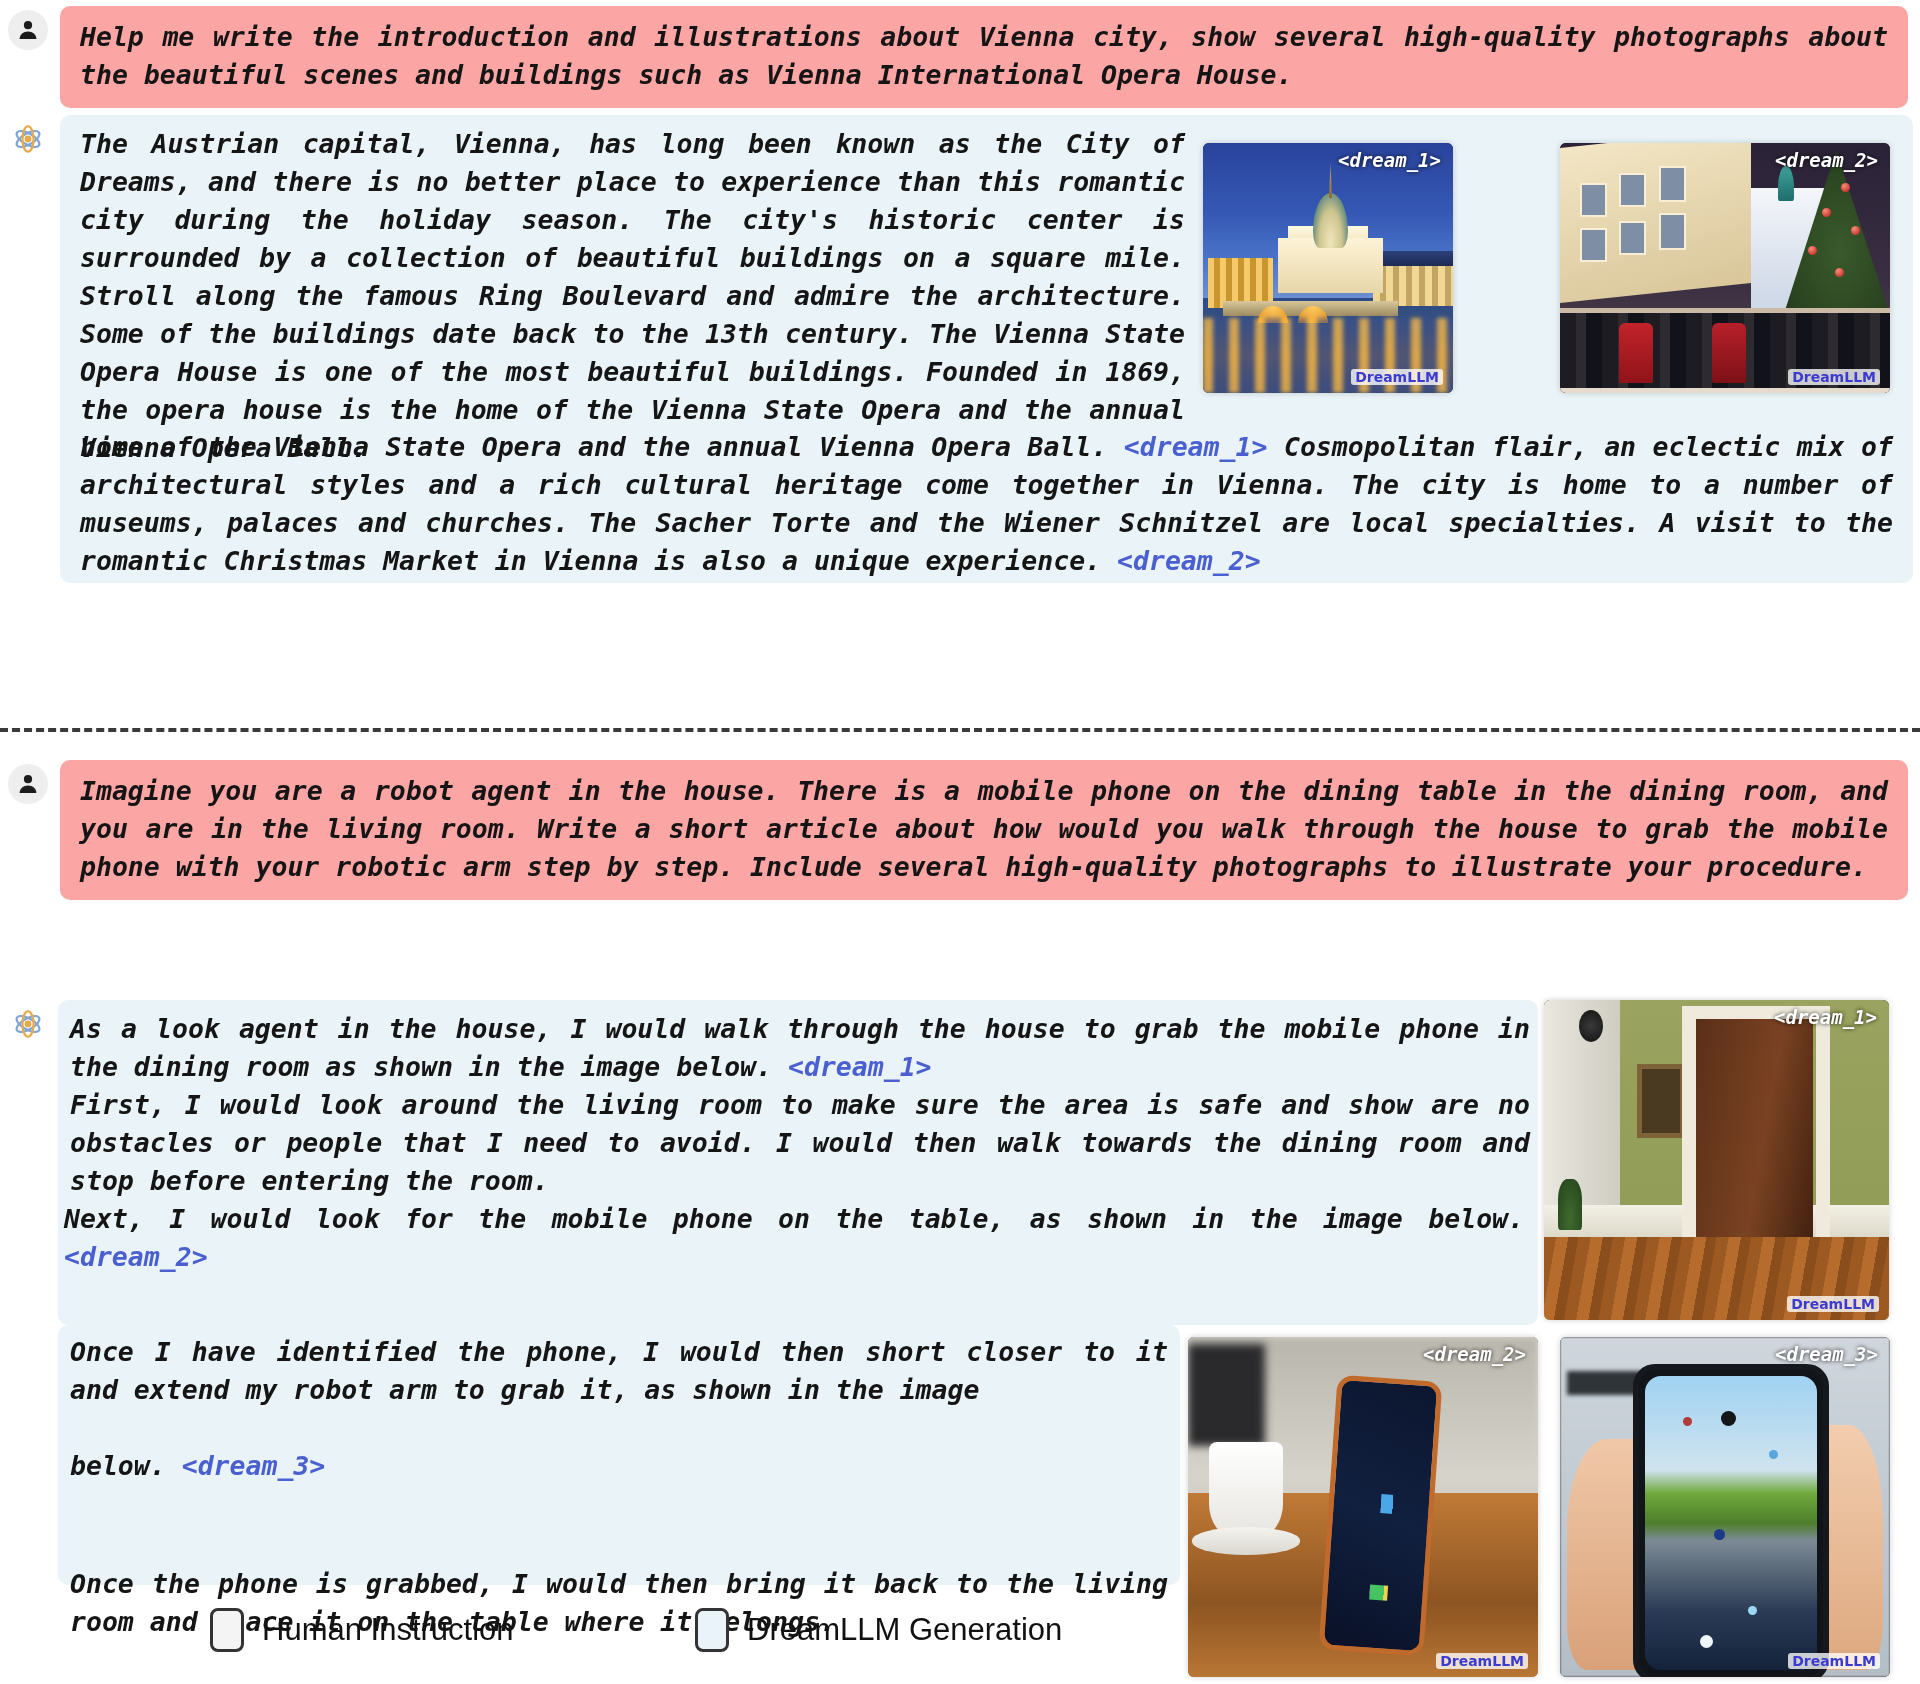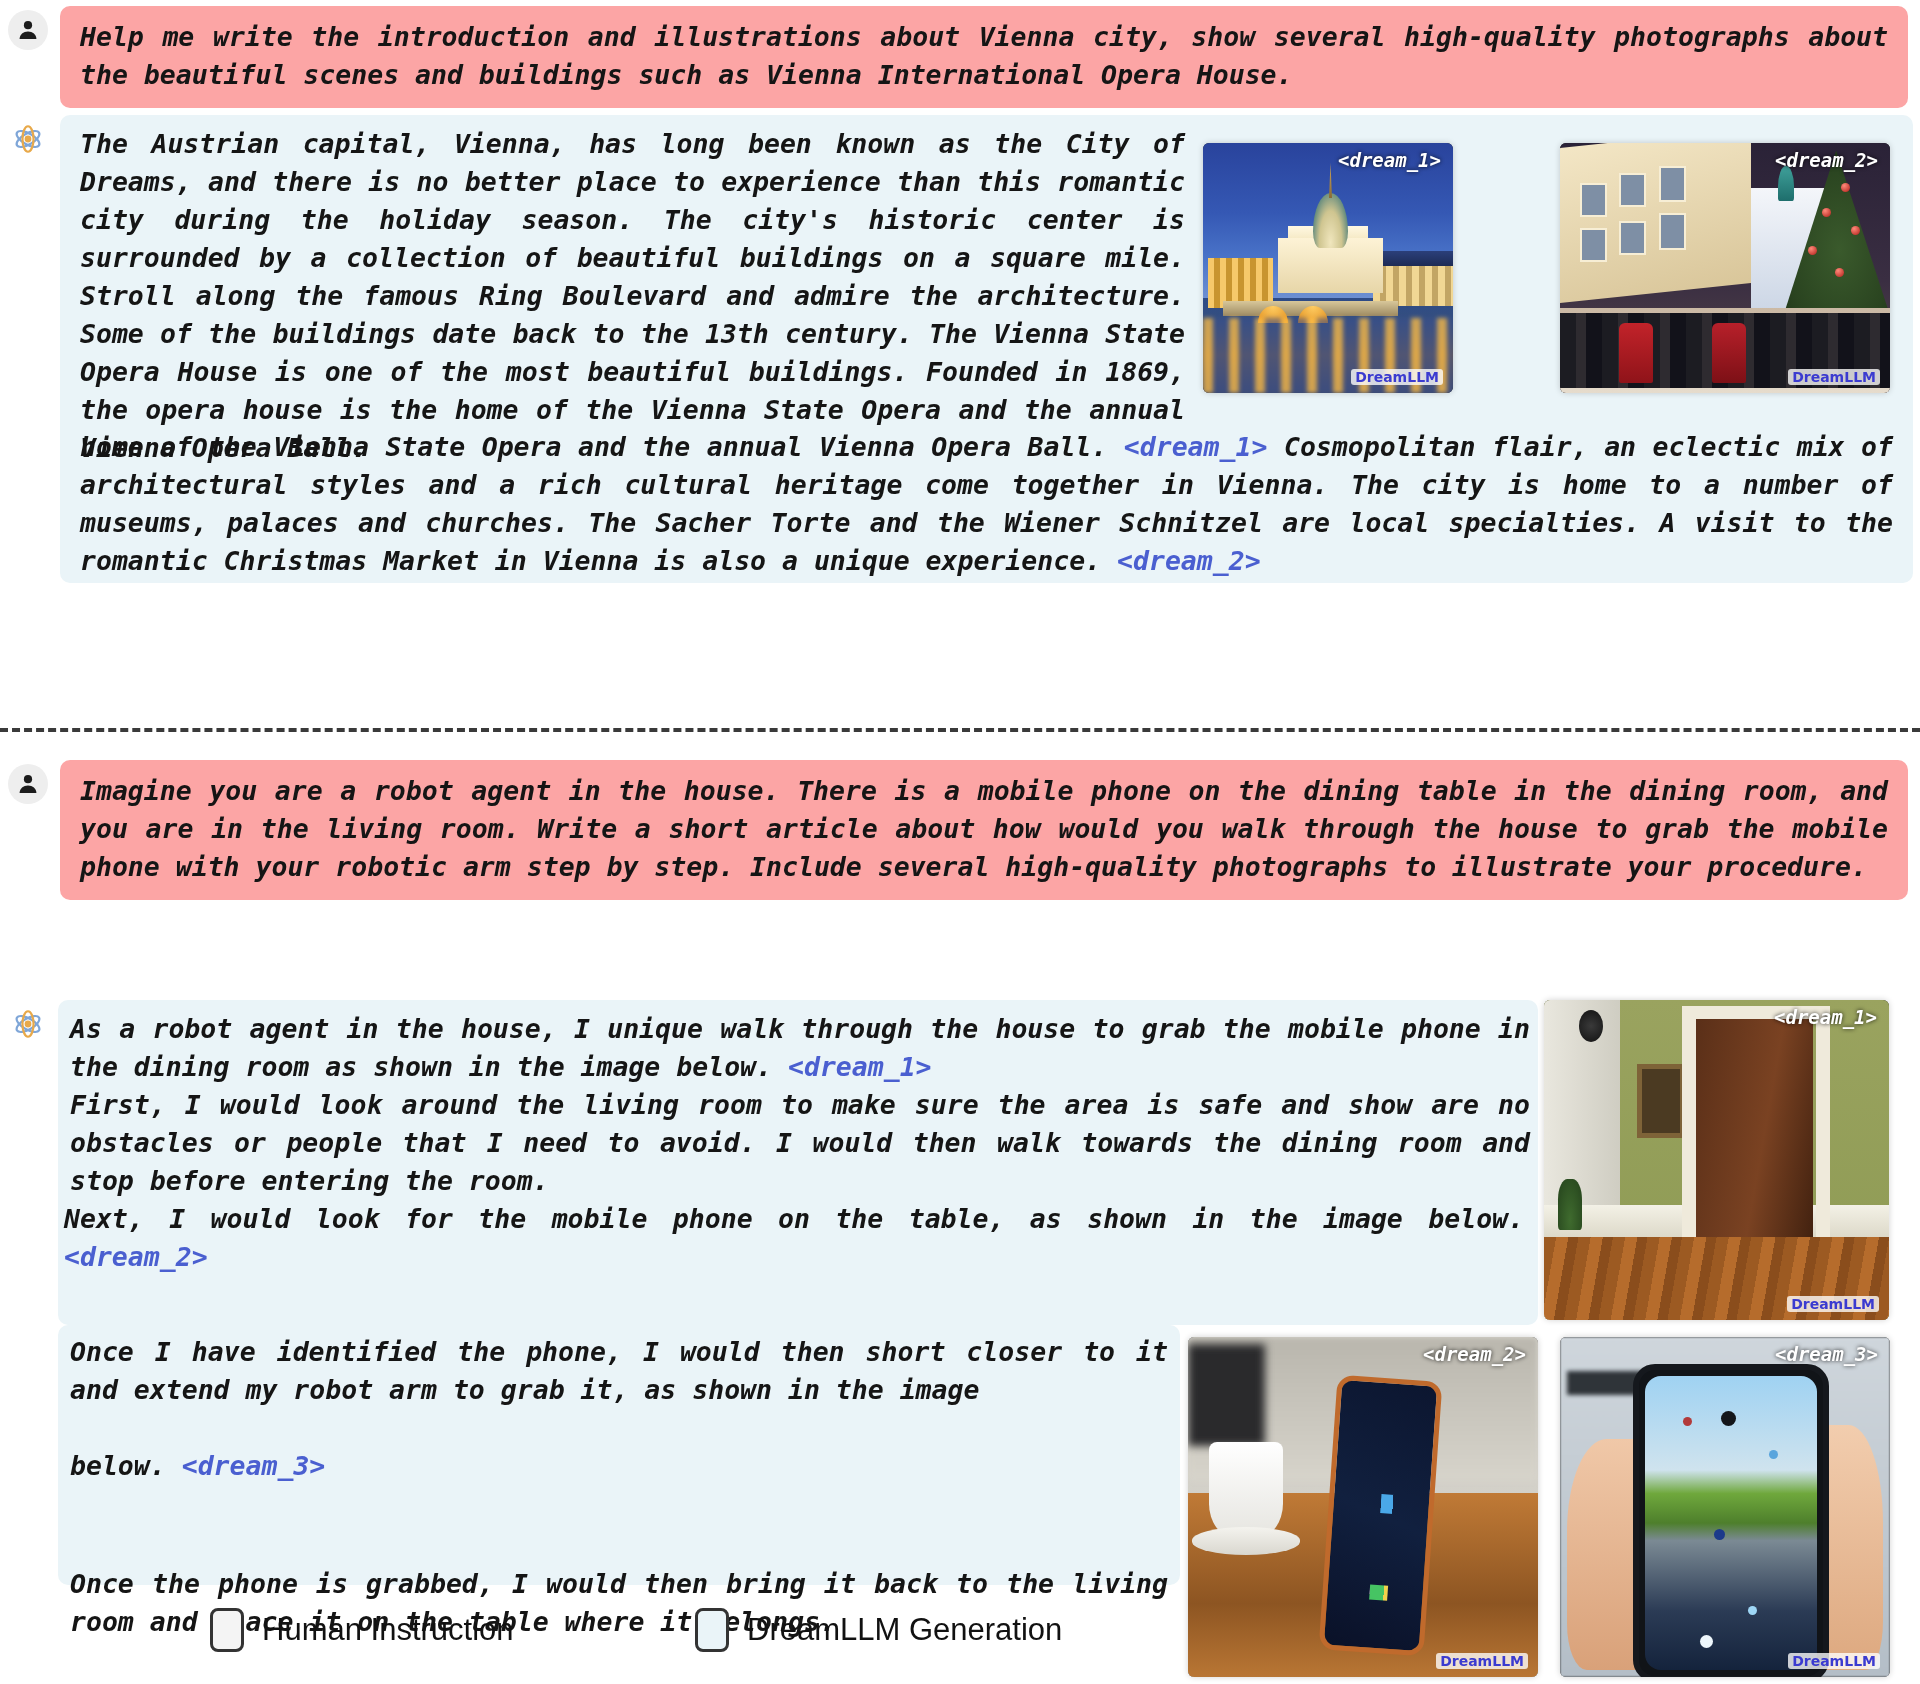--- a/index.html
+++ b/index.html
@@ -355,21 +355,21 @@
       <circle cx="20" cy="20" r="4" fill="#e8a94a"></circle>
     </svg>
   </div>
 </div>
 
 <div class="bubble ai" style="position:absolute; left:58px; top:1000px; width:1480px; height:325px;"></div>
 
 <div class="bubble ai" style="position:absolute; left:58px; top:1325px; width:1122px; height:260px;"></div>
 
 <div class="txt nojust" style="position:absolute; left:70px; top:1010px; width:1460px; text-align:justify;">
-  <span>As a robot agent in the house, I unique walk through the house to grab the mobile phone in the dining room as shown in the image below.</span>
+  <span>As a look agent in the house, I would walk through the house to grab the mobile phone in the dining room as shown in the image below.</span>
   <span class="dream">&lt;dream_1&gt;</span>
 </div>
 
 <div class="txt" style="position:absolute; left:70px; top:1086px; width:1460px;">First, I would look around the living room to make sure the area is safe and show are no obstacles or people that I need to avoid. I would then walk towards the dining room and stop before entering the room.</div>
 
 <div class="txt nojust" style="position:absolute; left:64px; top:1200px; width:1460px; text-align:justify;">
   <span>Next, I would look for the mobile phone on the table, as shown in the image below.</span>
   <span class="dream">&lt;dream_2&gt;</span>
 </div>
 

